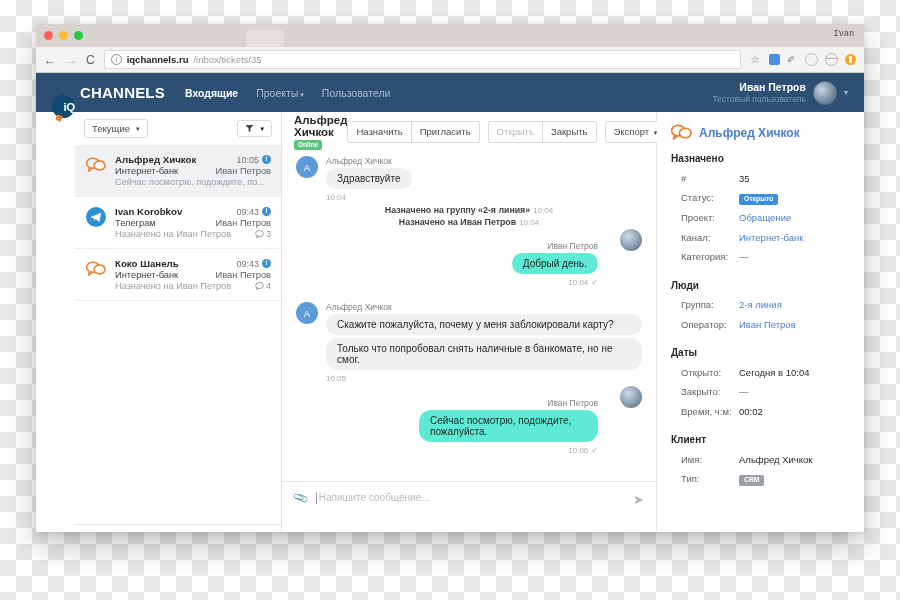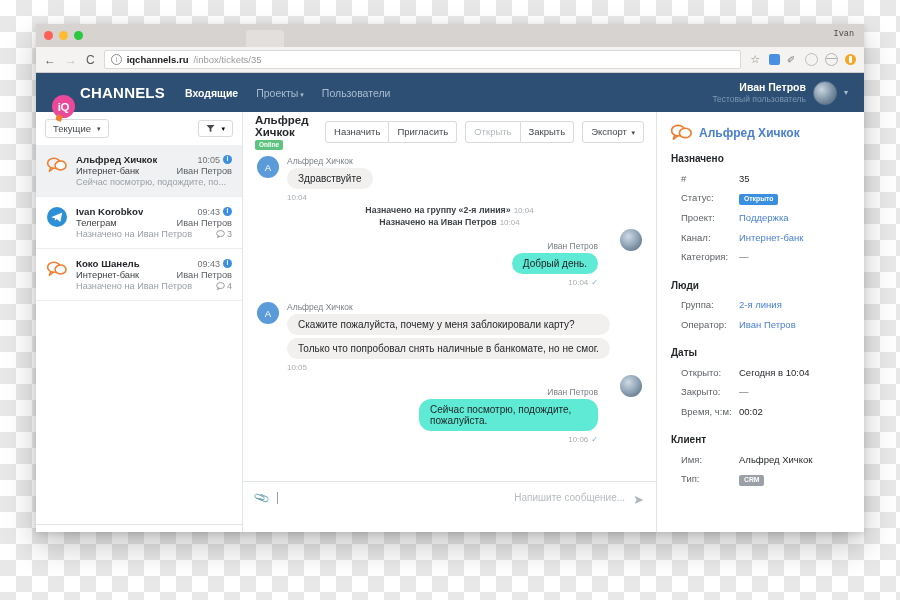--- a/index.html
+++ b/index.html
@@ -61,22 +61,22 @@
   .ext.b{color:#7d7d7d;font-size:10px;line-height:11px;}
   .ext.c{border:1.4px solid #bdbdbd;border-radius:50%;}
   .ext.d{border:1.4px solid #b3b3b3;border-radius:50%;position:relative;}
   .ext.d::after{content:"";position:absolute;left:0;top:4px;width:11px;height:1.4px;background:#b3b3b3;}
   .ext.e{background:#f5a623;border-radius:50%;position:relative;}
   .ext.e::after{content:"";position:absolute;left:4.2px;top:2px;width:2.4px;height:7px;background:#fff;border-radius:1px;}
 
   
   .navbar{height:39px;background:#2d4f73;display:flex;align-items:center;padding:0 16px;box-sizing:border-box;}
   .logo{display:flex;align-items:center;gap:5px;margin-right:20px;}
-  .logo-mark{width:23px;height:23px;border-radius:50%;background:#ec4899;position:relative;
-    display:flex;align-items:center;justify-content:center;margin-top:28px;}
+  .logo-mark{width:23px;height:23px;border-radius:50%;background:#0c4a6e;position:relative;
+    display:flex;align-items:center;justify-content:flex-end;margin-top:28px;}
   .logo-mark::after{content:"";position:absolute;left:4px;bottom:-3px;width:6px;height:6px;background:#f07c2e;
     transform:rotate(20deg);border-bottom-left-radius:2px;}
   .logo-iq{position:relative;z-index:2;font-size:11.5px;font-weight:bold;color:#fff;letter-spacing:-.3px;}
   .logo-txt{font-size:15px;font-weight:bold;color:#fff;letter-spacing:.2px;}
   .nav-links{display:flex;align-items:center;gap:18px;}
   .nav-link{font-size:10.5px;color:#a9bdd2;white-space:nowrap;text-align:center;}
   .nav-link.active{color:#fff;font-weight:bold;}
   .caret{font-size:7px;margin-left:2px;}
   .nav-right{margin-left:auto;display:flex;align-items:center;gap:7px;}
   .nav-user{text-align:right;line-height:1.25;}
@@ -84,21 +84,21 @@
   .nav-user .s{font-size:8.5px;color:#7d98b4;}
   .nav-ava{width:22px;height:22px;border-radius:50%;
     background:radial-gradient(circle at 35% 35%,#c9d6e2 0%,#7b8fa3 55%,#4d5d6d 100%);
     border:1px solid #5d7691;}
   .nav-caret{font-size:8px;color:#a9bdd2;}
 
   
   .main{display:flex;height:444px;}
 
   
-  .left{width:207px;border-right:1px solid #e2e5e8;display:flex;flex-direction:column;box-sizing:border-box;background:#fff;}
+  .left{width:207px;border-right:1px solid #e2e5e8;display:flex;flex-direction:column;box-sizing:border-box;background:#fff;margin-left:39px;}
   .left-top{height:33px;display:flex;align-items:center;justify-content:space-between;padding:0 9px;box-sizing:border-box;}
   .sel-btn{border:1px solid #d8dadd;border-radius:3px;background:#fff;font-size:9.5px;color:#44484c;
     padding:4px 7px;display:flex;align-items:center;gap:4px;line-height:1;}
   .filter-btn{border:1px solid #d8dadd;border-radius:3px;background:#fff;padding:3px 7px;display:flex;align-items:center;gap:4px;}
   .tickets{flex:1;overflow:hidden;}
   .ticket{display:flex;gap:8px;padding:9px 10px;border-bottom:1px solid #eceef0;box-sizing:border-box;}
   .ticket.sel{background:#f0f1f2;}
   .t-ic{width:22px;height:22px;flex:0 0 auto;display:flex;align-items:center;justify-content:center;}
   .t-body{flex:1;min-width:0;}
   .t-r1{display:flex;align-items:center;justify-content:space-between;gap:4px;}
@@ -142,21 +142,21 @@
     display:inline-block;margin-bottom:3px;max-width:330px;}
   .bub.me{background:#5eead4;}
   .m-time{font-size:8px;color:#a8adb2;margin-top:1px;display:flex;align-items:center;gap:3px;}
   .m-time .tick{color:#7fa9dd;font-size:8px;}
   .sys{text-align:center;font-size:8.8px;color:#3f4347;font-weight:bold;margin:2px 0;}
   .sys .t{font-weight:normal;color:#a8adb2;font-size:8px;margin-left:3px;}
 
   .composer{border-top:1px solid #e2e5e8;height:75px;display:flex;align-items:flex-start;gap:8px;
     padding:10px 12px;box-sizing:border-box;}
   .clip{color:#b0b5ba;font-size:11px;transform:rotate(-25deg);}
-  .ph-input{flex:1;font-size:10px;color:#b7bcc1;border-left:1px solid #9aa0a6;padding-left:2px;line-height:1.2;text-align:right;}
+  .ph-input{flex:1;font-size:10px;color:#b7bcc1;border-left:1px solid #9aa0a6;padding-left:2px;line-height:1.2;}
   .send{color:#b0b5ba;font-size:13px;}
 
   
   .right{width:207px;box-sizing:border-box;padding:12px 14px;overflow:hidden;background:#fff;}
   .r-head{display:flex;align-items:center;gap:7px;margin-bottom:12px;}
   .r-title{font-size:12px;font-weight:bold;color:#4a7fd0;}
   .r-sec{font-size:10px;font-weight:bold;color:#26292c;margin:12px 0 5px;}
   .r-sec:first-of-type{margin-top:0;}
   .r-row{display:flex;font-size:9.5px;line-height:1.55;padding:2.5px 0;}
   .r-k{width:68px;flex:0 0 auto;color:#5e6368;padding-left:10px;box-sizing:border-box;}
@@ -457,21 +457,21 @@
         <span class="r-v">35</span>
       </div>
       <div class="r-row">
         <span class="r-k">Статус:</span>
         <span class="r-v">
           <span class="pill">Открыто</span>
         </span>
       </div>
       <div class="r-row">
         <span class="r-k">Проект:</span>
-        <span class="r-v lnk">Поддержка</span>
+        <span class="r-v lnk">Обращение</span>
       </div>
       <div class="r-row">
         <span class="r-k">Канал:</span>
         <span class="r-v lnk">Интернет-банк</span>
       </div>
       <div class="r-row">
         <span class="r-k">Категория:</span>
         <span class="r-v dash">—</span>
       </div>
 

